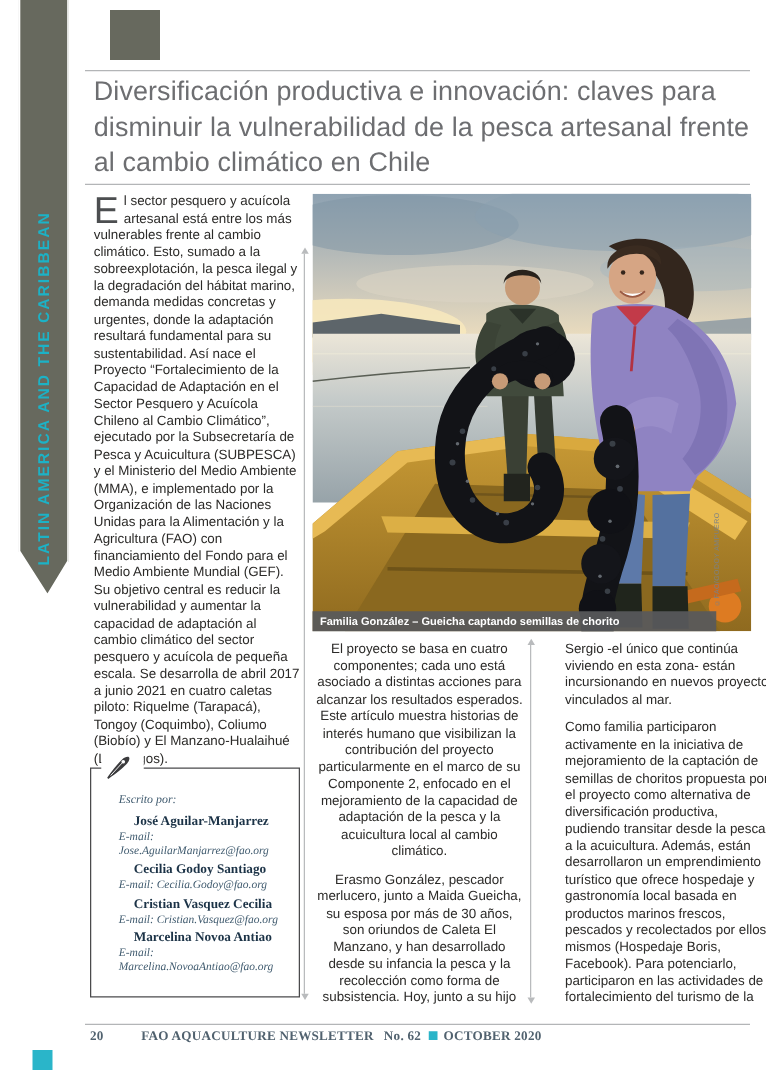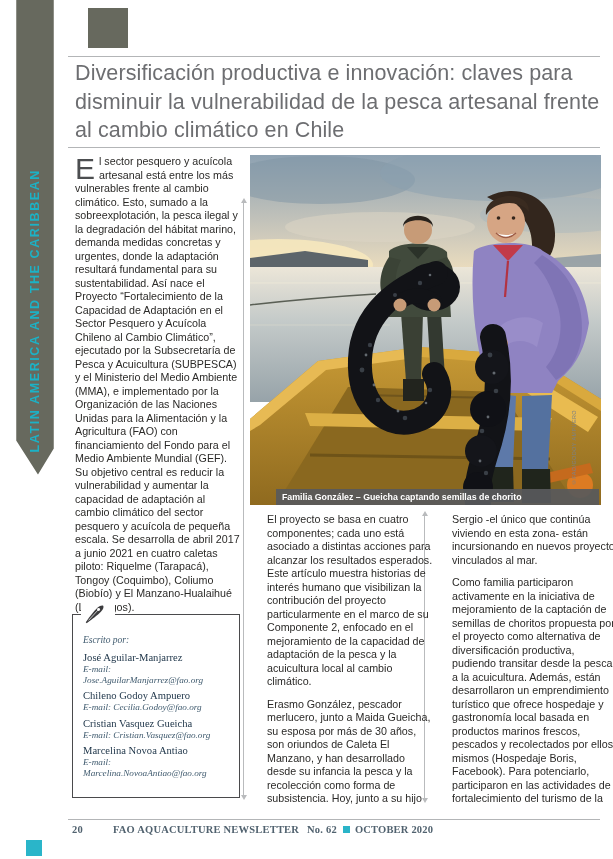--- a/index.html
+++ b/index.html
@@ -27,56 +27,56 @@
     writing-mode:vertical-rl; transform:rotate(180deg);
     color:#1cb2c6; font-weight:bold; font-size:12.5px; letter-spacing:1.6px; white-space:nowrap;
   }
   .marker-square { position:absolute; left:88px; top:8px; width:40px; height:40px; background:#67695e; }
   .corner-accent { position:absolute; left:26px; top:840px; width:16px; height:16px; background:#2ab5c9; }
 
   
   .col { position:absolute; font-size:10.7px; line-height:13.5px; color:#2b2a28; }
   .col p { margin:0 0 9px 0; }
   #col1 { left:75px; top:155px; width:166px; }
-  #col2 { left:267px; top:513px; width:167px; }
+  #col2 { left:252px; top:513px; width:167px;text-align:center; }
   #col3 { left:432px; top:513px; width:169px;margin-left:20px; }
   .dropcap { float:left; font-size:30px; line-height:25px; padding:1px 4px 0 0; color:#4c4e50; }
 
   .divider { position:absolute; width:1px; background:#b9bbbd; }
   #divider1 { left:243px; top:203px; height:592px; }
   #divider2 { left:424px; top:516px; height:282px; }
   .divider::before { content:""; position:absolute; top:-5px; left:-2.5px;
     border-left:3px solid transparent; border-right:3px solid transparent; border-bottom:5px solid #b9bbbd; }
   .divider::after { content:""; position:absolute; bottom:-5px; left:-2.5px;
     border-left:3px solid transparent; border-right:3px solid transparent; border-top:5px solid #b9bbbd; }
 
   
   .photo { position:absolute; left:250px; top:155px; width:351px; height:350px; }
   .photo > svg { display:block; width:351px; height:350px; }
   .caption-bar {
     position:absolute; left:0; bottom:0; width:323px; height:16px; box-sizing:border-box;
     background:rgba(88,89,91,0.93); color:#fff; font-size:8.8px; font-weight:bold;
-    line-height:16px; padding-left:6px; white-space:nowrap;margin-left:26px;
+    line-height:16px; padding-left:6px; white-space:nowrap;
   }
   .photo-credit {
     position:absolute; right:24px; bottom:20px;
     writing-mode:vertical-rl; transform:rotate(180deg);
     font-size:5.5px; color:#7d8184; letter-spacing:0.4px;
   }
 
   
   .authors-box {
     position:absolute; left:72px; top:614px; width:168px; height:184px; box-sizing:border-box;
-    border:1.5px solid #4a4a4c; padding:20px 10px 6px 10px;
+    border:1.5px solid #4a4a4c; padding:20px 10px 6px 22px;
     font-family:"Liberation Serif", serif;
   }
   .pen-patch { position:absolute; top:-13px; left:8px; width:34px; height:25px; background:#fff; }
   .pen-patch svg { display:block; margin:1px 0 0 2px; }
   .escrito { font-style:italic; font-size:9.5px; color:#3f5a6e; margin:0 0 7px 0; }
-  .author-name { font-weight:normal; font-size:10.6px; color:#1c3347; margin:5px 0 0 0; line-height:12px; }
+  .author-name { font-weight:bold; font-size:10.6px; color:#1c3347; margin:5px 0 0 12px; line-height:12px; }
   .author-email { font-style:italic; font-size:9.2px; color:#3f5a6e; margin:0; line-height:10.5px; }
   .office { font-style:italic; font-size:9.7px; color:#3f5a6e; margin:7px 0 0 0; line-height:12px; }
 
   
   .footer {
     position:absolute; top:824px; left:0; width:613px; height:16px;
     font-family:Liberation Serif, serif; font-weight:bold; font-size:10.5px;
     color:#51626f; letter-spacing:0.2px;
   }
   .footer .pageno { position:absolute; left:72px; top:0; }
@@ -239,25 +239,25 @@
         <circle cx="17" cy="7" r="1.6" fill="#ffffff"></circle>
         <path d="M17,7 L6,19" stroke="#ffffff" stroke-width="0.8"></path>
       </svg>
     </div>
     <p class="escrito">Escrito por:</p>
     <div>
       <p class="author-name">José Aguilar-Manjarrez</p>
       <p class="author-email">E-mail: Jose.AguilarManjarrez@fao.org</p>
     </div>
     <div>
-      <p class="author-name">Chileno Godoy Ampuero</p>
+      <p class="author-name">Cecilia Godoy Santiago</p>
       <p class="author-email">E-mail: Cecilia.Godoy@fao.org</p>
     </div>
     <div>
-      <p class="author-name">Cristian Vasquez Gueicha</p>
+      <p class="author-name">Cristian Vasquez Cecilia</p>
       <p class="author-email">E-mail: Cristian.Vasquez@fao.org</p>
     </div>
     <div>
       <p class="author-name">Marcelina Novoa Antiao</p>
       <p class="author-email">E-mail: Marcelina.NovoaAntiao@fao.org</p>
     </div>
   </div>
 
   <div class="rule" id="rule-footer"></div>
   <div class="footer">

